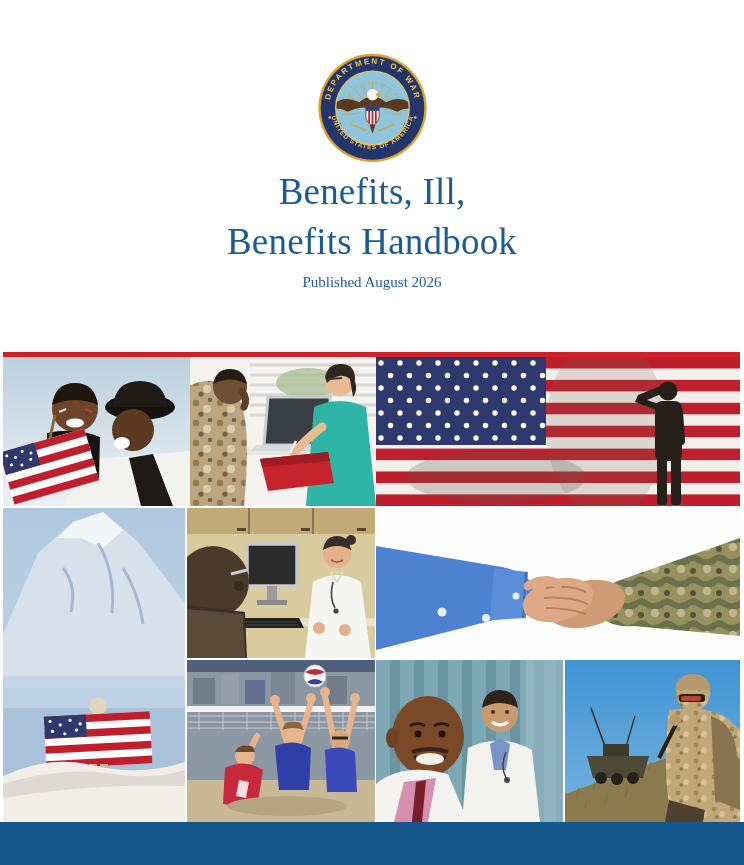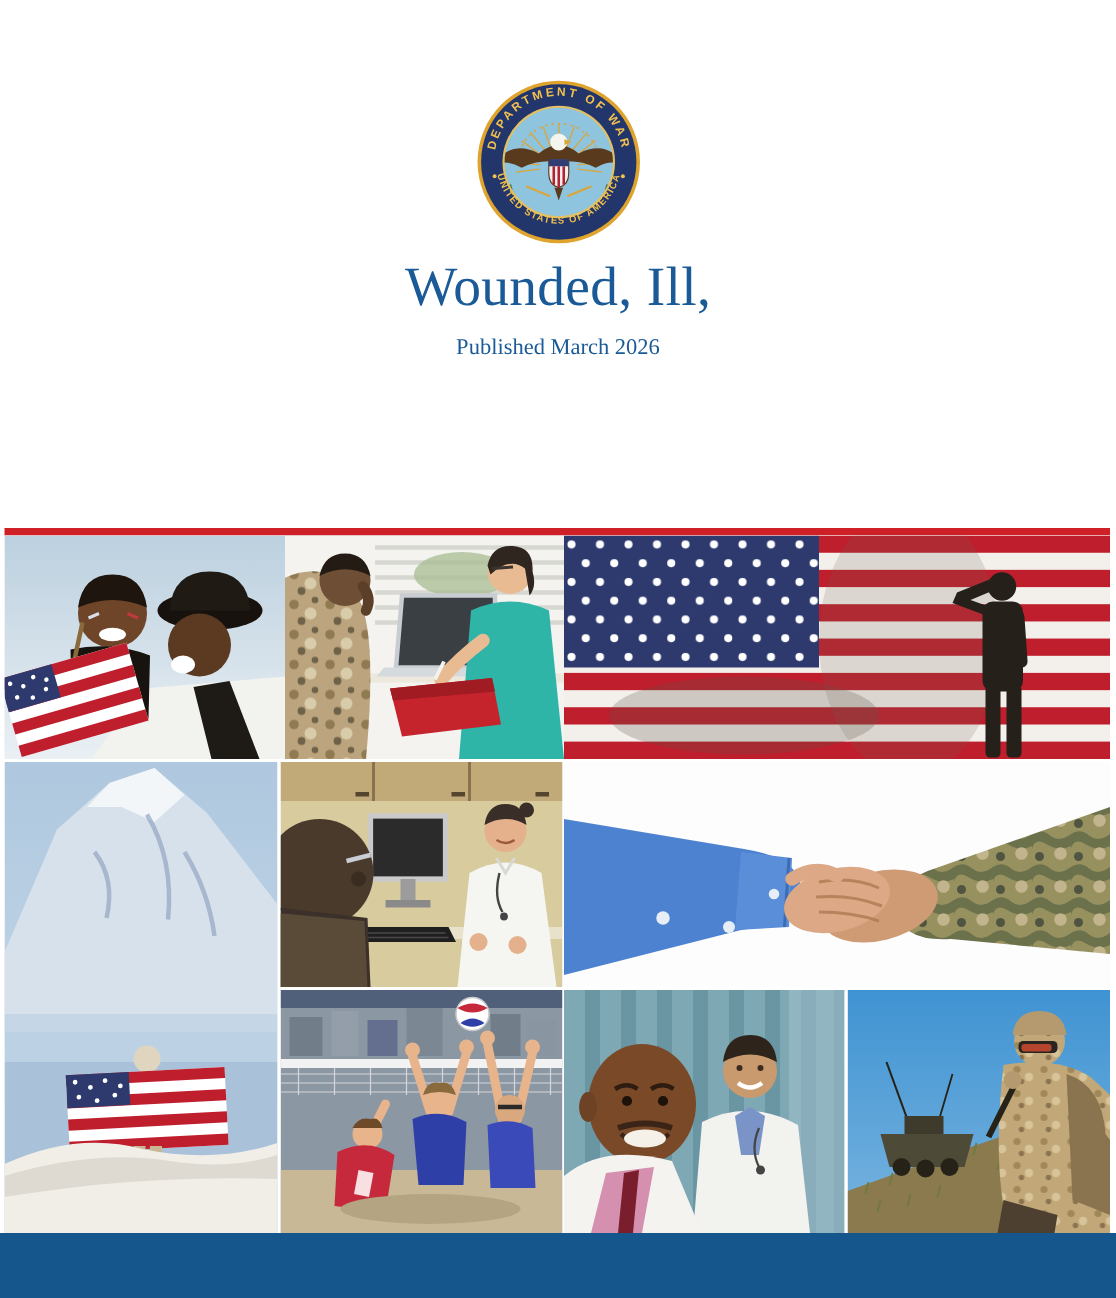--- a/index.html
+++ b/index.html
@@ -88,22 +88,23 @@
       </text>
       <text class="seal-arc-text" font-size="6.6" letter-spacing="1">
         <textPath href="#sealArcBottom" startOffset="50%" text-anchor="middle">UNITED STATES OF AMERICA</textPath>
       </text>
       <circle cx="15" cy="70" r="1.4" fill="#F2C14E"></circle>
         <circle cx="105" cy="70" r="1.4" fill="#F2C14E"></circle>
     </svg>
   </div>
 
   <div class="title-block">
-    <div class="title-line">Wounded, Ill,</div>
-    <div class="published">Published March 2026</div>
+    <div class="title-line">Benefits, Ill,</div>
+    <div class="title-line">Benefits Handbook</div>
+    <div class="published">Published August 2026</div>
   </div>
 
   <div class="red-rule"></div>
 
   <figure class="tile t-a" role="img" aria-label="Smiling boy with face paint holding an American flag, embraced by a man in a black hat">
     <svg viewBox="0 0 187 149" preserveAspectRatio="none" xmlns="http://www.w3.org/2000/svg">
       <defs>
           <linearGradient id="aSky" x1="0" y1="0" x2="0" y2="1">
         <stop offset="0" stop-color="#BCD0DF"></stop>
             <stop offset="1" stop-color="#EAF0F4"></stop>

